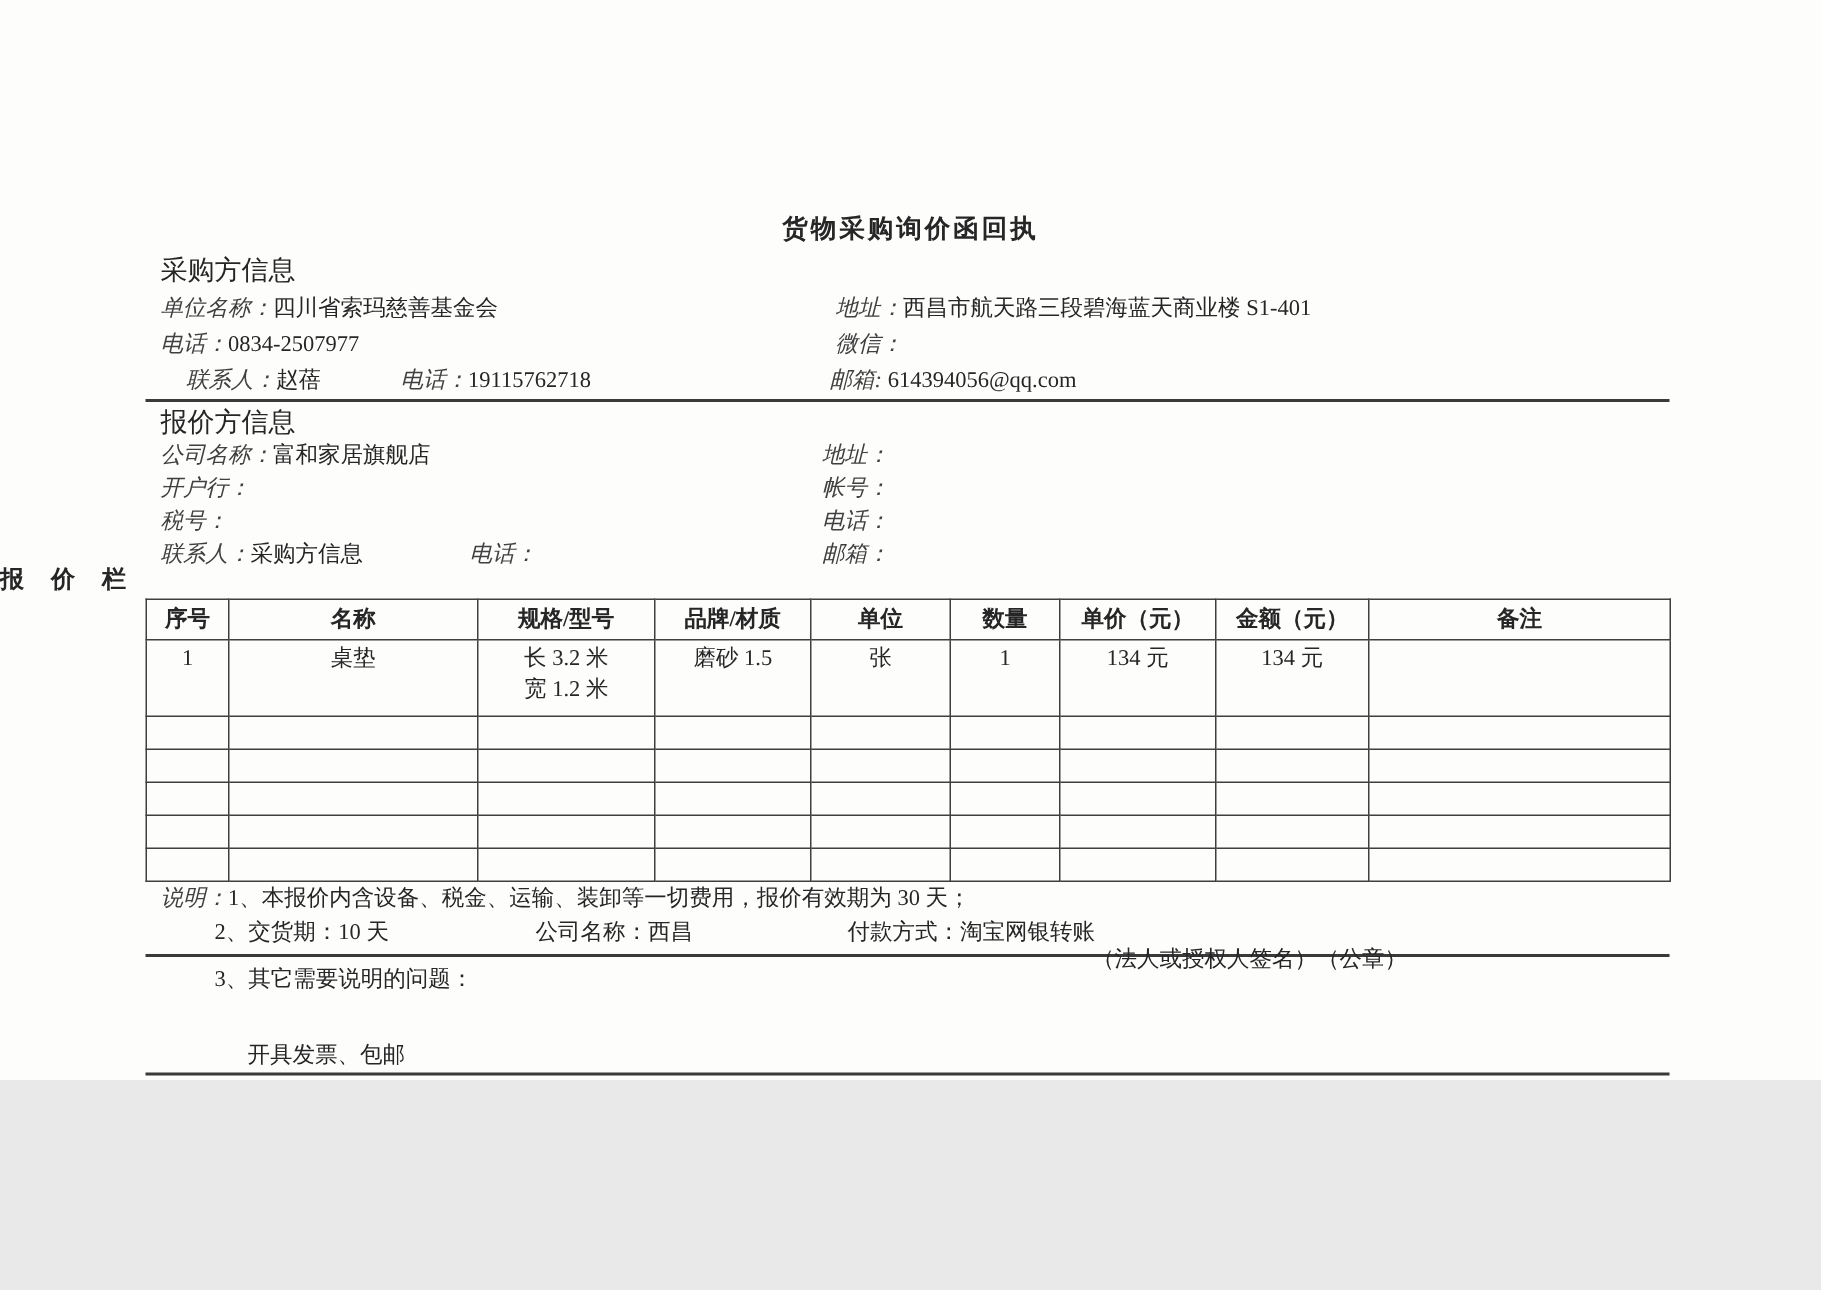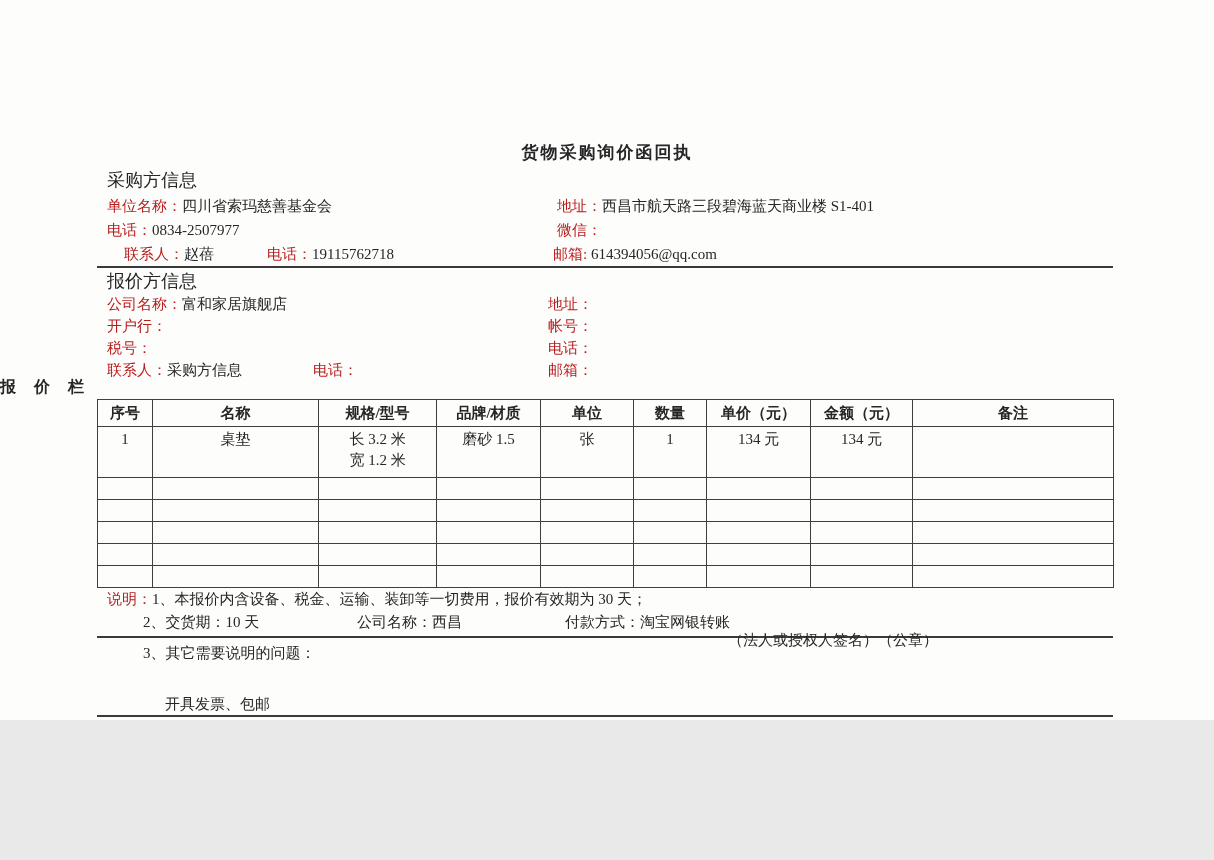--- a/index.html
+++ b/index.html
@@ -33,21 +33,21 @@
     border:1.5px solid #3f3f3f;
     padding:0 2px;
     text-align:center;
     font-size:15px;
     overflow:hidden;
   }
   table.quote th{font-weight:bold;height:26px;}
   tr.data-row td{height:48px;vertical-align:top;padding-top:2px;}
   tr.empty-row td{height:21px;}
   td.spec{white-space:pre-line;line-height:21px;}
-  .lbl{color:#b91c1c;}
+  .lbl{color:#404040;font-style:italic;}
 </style>
 </head>
 <body>
 
 <div class="sheet">
 
   <div class="doc-title">货物采购询价函回执</div>
 
   <div class="abs sec-title" style="left:107px;top:170px;">采购方信息</div>
 

